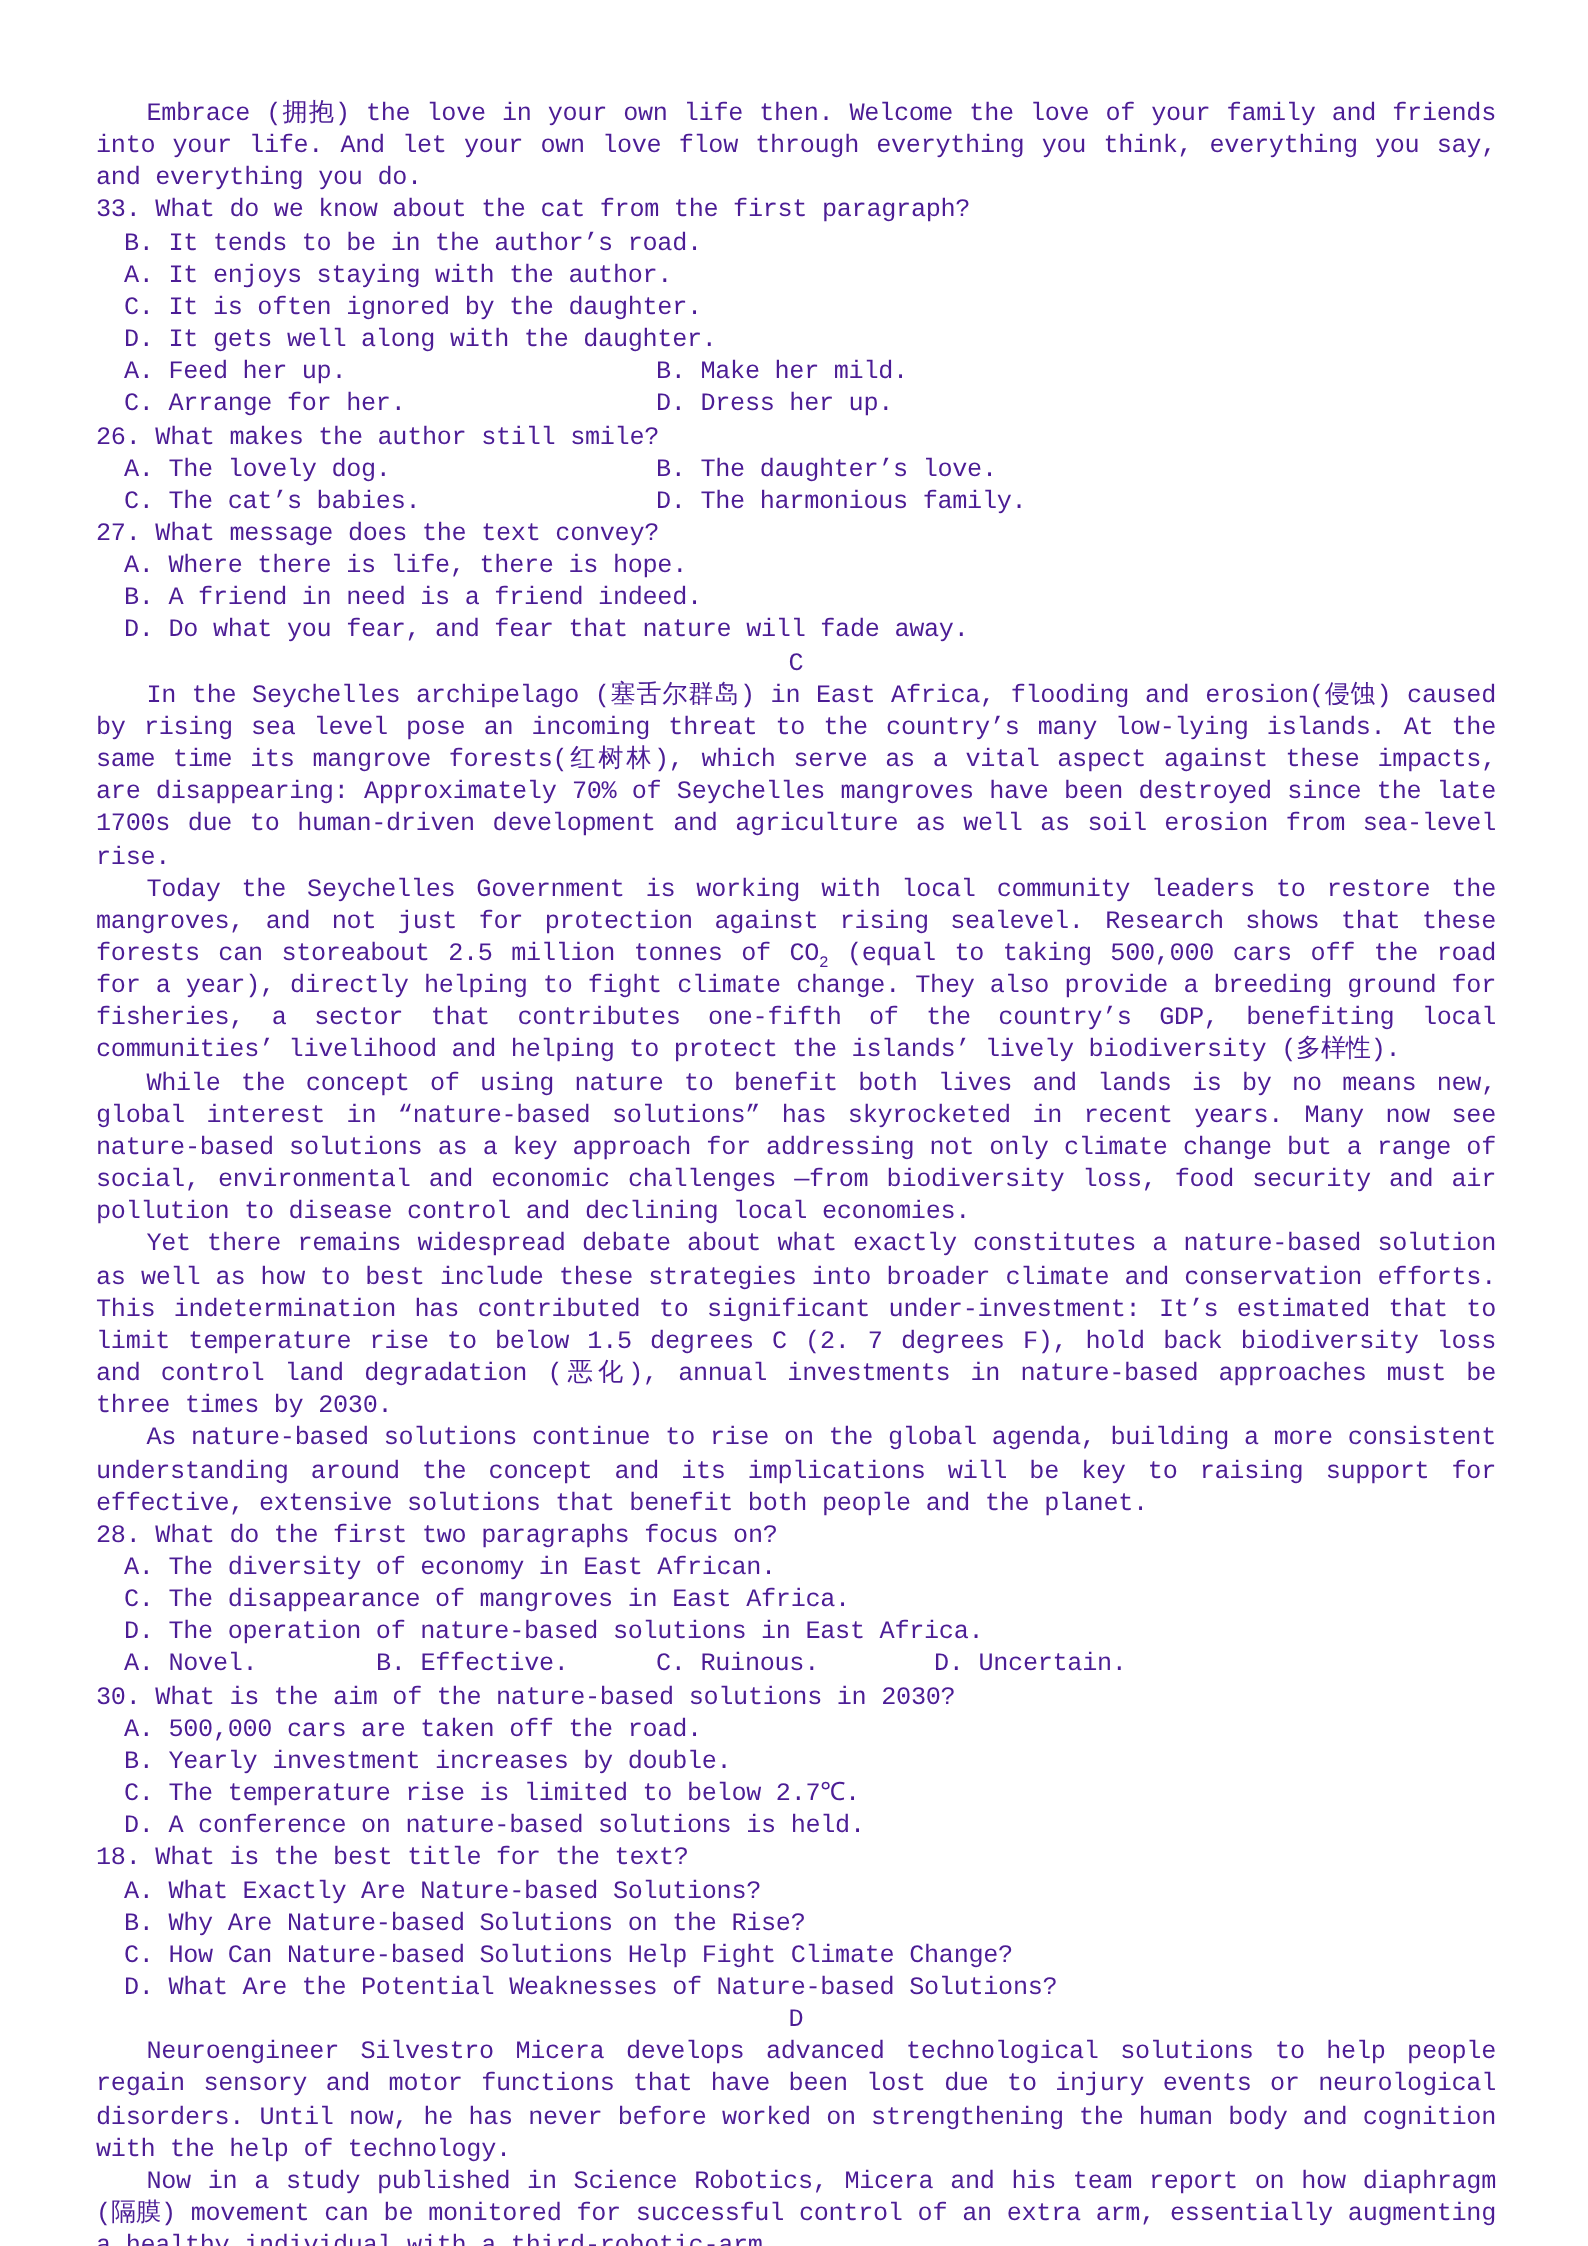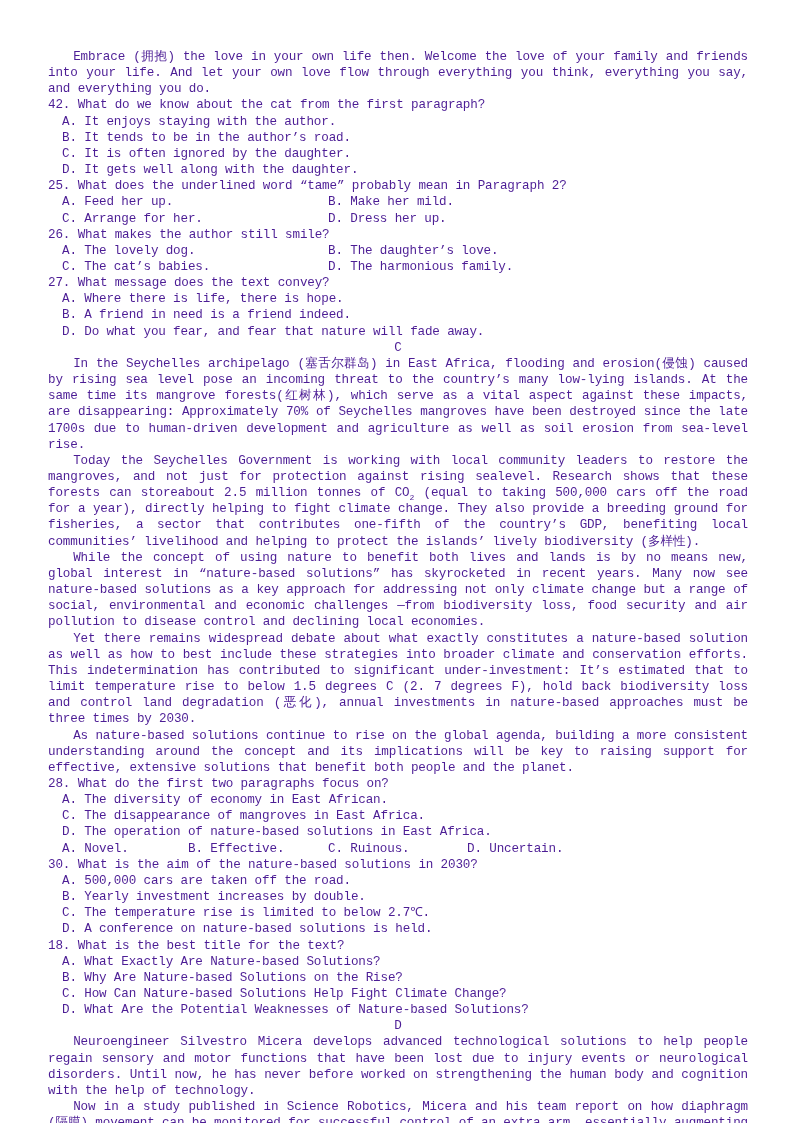--- a/index.html
+++ b/index.html
@@ -24,29 +24,28 @@
   sub { font-size: 8px; line-height: 0; }
 </style>
 </head>
 <body>
 
 <div class="page">
 
   <p class="para">Embrace (拥抱) the love in your own life then. Welcome the love of your family and friends into your life. And let your own love flow through everything you think, everything you say, and everything you do.</p>
 
   <div>
-    <p class="q"><span>42.</span> <span>What do we know about the cat from the first paragraph?</span></p>
+    <p class="q"><span>33.</span> <span>What do we know about the cat from the first paragraph?</span></p>
+    <p class="opt">B. It tends to be in the author’s road.</p>
     <p class="opt">A. It enjoys staying with the author.</p>
-    <p class="opt">B. It tends to be in the author’s road.</p>
     <p class="opt">C. It is often ignored by the daughter.</p>
     <p class="opt">D. It gets well along with the daughter.</p>
   </div>
 
   <div>
-    <p class="q"><span>25.</span> <span>What does the underlined word “tame” probably mean in Paragraph 2?</span></p>
     <div class="opt-row">
       <span class="c1">A. Feed her up.</span>
       <span class="c2">B. Make her mild.</span>
     </div>
     <div class="opt-row">
       <span class="c1">C. Arrange for her.</span>
       <span class="c2">D. Dress her up.</span>
     </div>
   </div>
 

